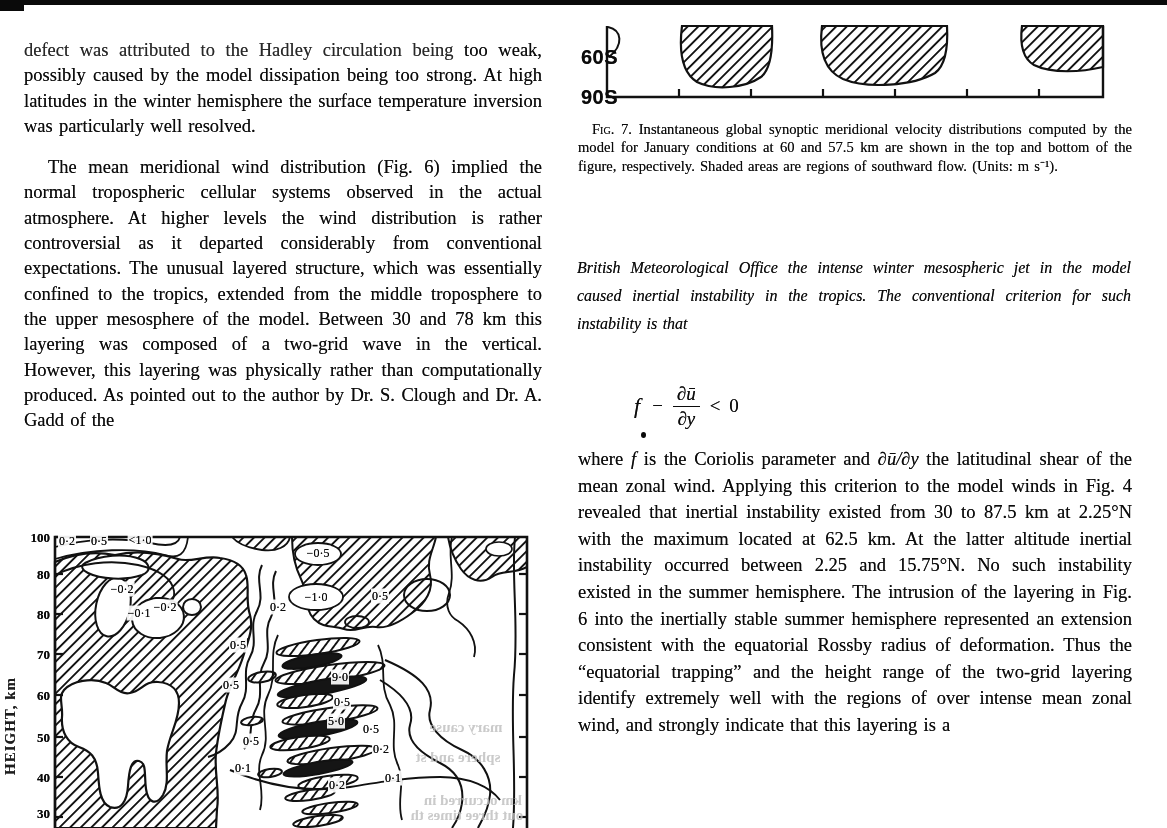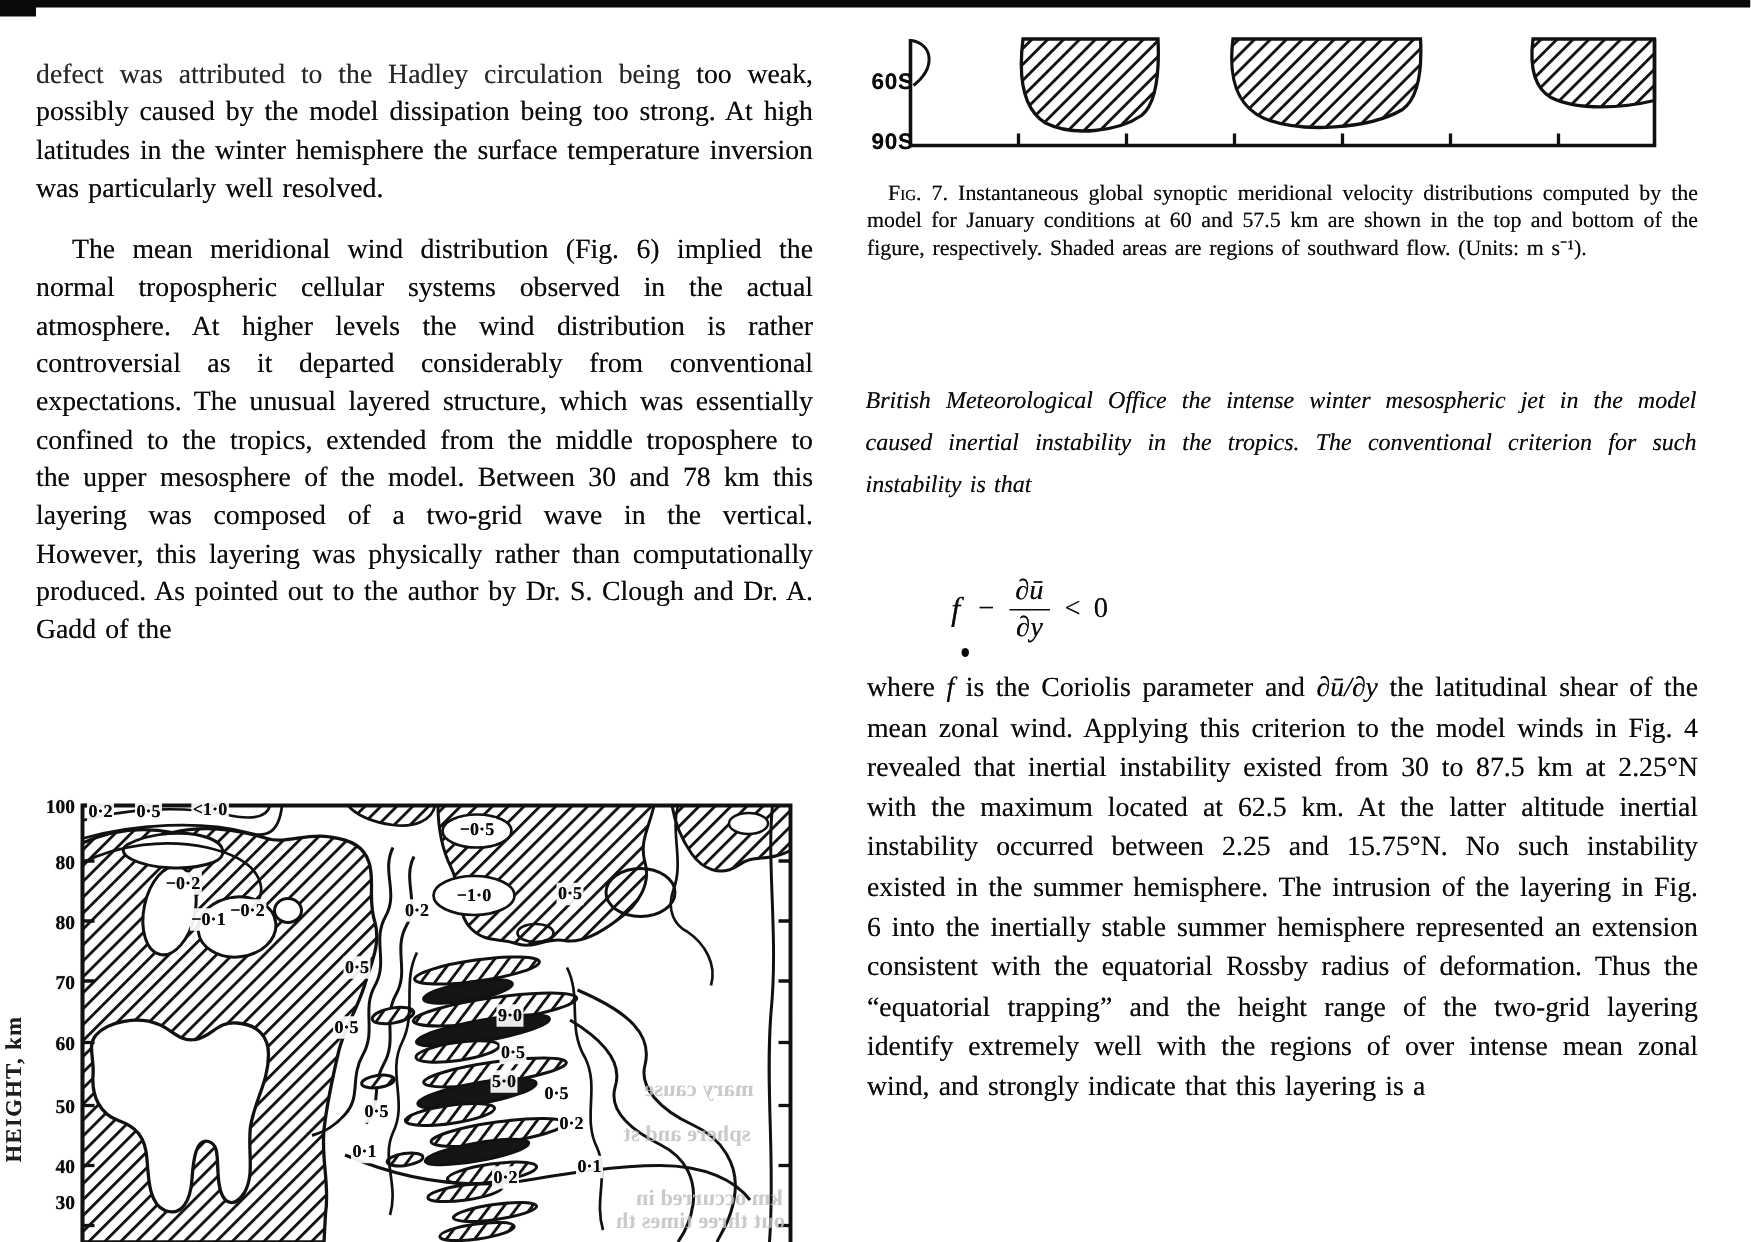--- a/index.html
+++ b/index.html
@@ -42,35 +42,35 @@
   #equation .eq-minus{margin:0 10px 0 12px;}
   .frac{display:inline-flex;flex-direction:column;align-items:center;font-style:italic;line-height:1.05;}
   .frac .num{padding:0 4px 2px 4px;border-bottom:1.6px solid #0b0b0b;}
   .frac .den{padding-top:2px;}
   #equation .eq-rel{margin-left:10px;letter-spacing:2px;}
   #equation .eq-qual{margin-left:26px;}
   .ink-dot{left:641px;top:432px;width:5px;height:6px;border-radius:50%;background:#0a0a0a;}
   
   #fig7{left:575px;top:0;width:540px;height:114px;}
   #fig7 .axlabel{
-    position:absolute;font-weight:bold;font-size:15px;
+    position:absolute;font-weight:bold;font-size:20px;
     font-family:"Liberation Sans", sans-serif;letter-spacing:.5px;
     text-shadow:0 0 .4px rgba(0,0,0,.7);
   }
   
   #fig6{left:0;top:525px;width:560px;height:303px;}
   #fig6 .ytick{
     position:absolute;left:16px;width:34px;text-align:right;
     font-weight:bold;font-size:13px;line-height:17px;
     font-family:"Liberation Serif", serif;
     text-shadow:0 0 .5px rgba(0,0,0,.8);
   }
   #fig6 .clabel{
     position:absolute;transform:translate(-50%,-50%);
-    font-weight:bold;font-size:12px;white-space:nowrap;
+    font-weight:normal;font-size:12px;white-space:nowrap;
     background:rgba(255,255,255,.92);padding:0 1px;
     text-shadow:0 0 .4px rgba(0,0,0,.8);
   }
   #fig6 .bleed{
     position:absolute;transform:translate(-50%,-50%) scaleX(-1);
     color:#bdbdbd;font-weight:bold;font-size:15px;white-space:nowrap;
     filter:blur(.5px);opacity:.8;
   }
   #height-axis-label{
     position:absolute;left:2px;top:130px;height:120px;
@@ -233,21 +233,21 @@
 
   <div id="height-axis-label">HEIGHT, km</div>
 
   <div class="ytick" style="top:4px;">100</div>
   <div class="ytick" style="top:41px;">80</div>
   <div class="ytick" style="top:81px;">80</div>
   <div class="ytick" style="top:121px;">70</div>
   <div class="ytick" style="top:162px;">60</div>
   <div class="ytick" style="top:204px;">50</div>
   <div class="ytick" style="top:244px;">40</div>
-  <div class="ytick" style="top:268px;">30</div>
+  <div class="ytick" style="top:280px;">30</div>
 
   <div class="clabel" style="left:67px;top:16px;">0·2</div>
   <div class="clabel" style="left:99px;top:16px;">0·5</div>
   <div class="clabel" style="left:140px;top:15px;">&lt;1·0</div>
   <div class="clabel" style="left:318px;top:28px;">−0·5</div>
   <div class="clabel" style="left:122px;top:64px;">−0·2</div>
   <div class="clabel" style="left:139px;top:88px;">−0·1</div>
   <div class="clabel" style="left:165px;top:82px;">−0·2</div>
   <div class="clabel" style="left:278px;top:82px;">0·2</div>
   <div class="clabel" style="left:316px;top:72px;">−1·0</div>

